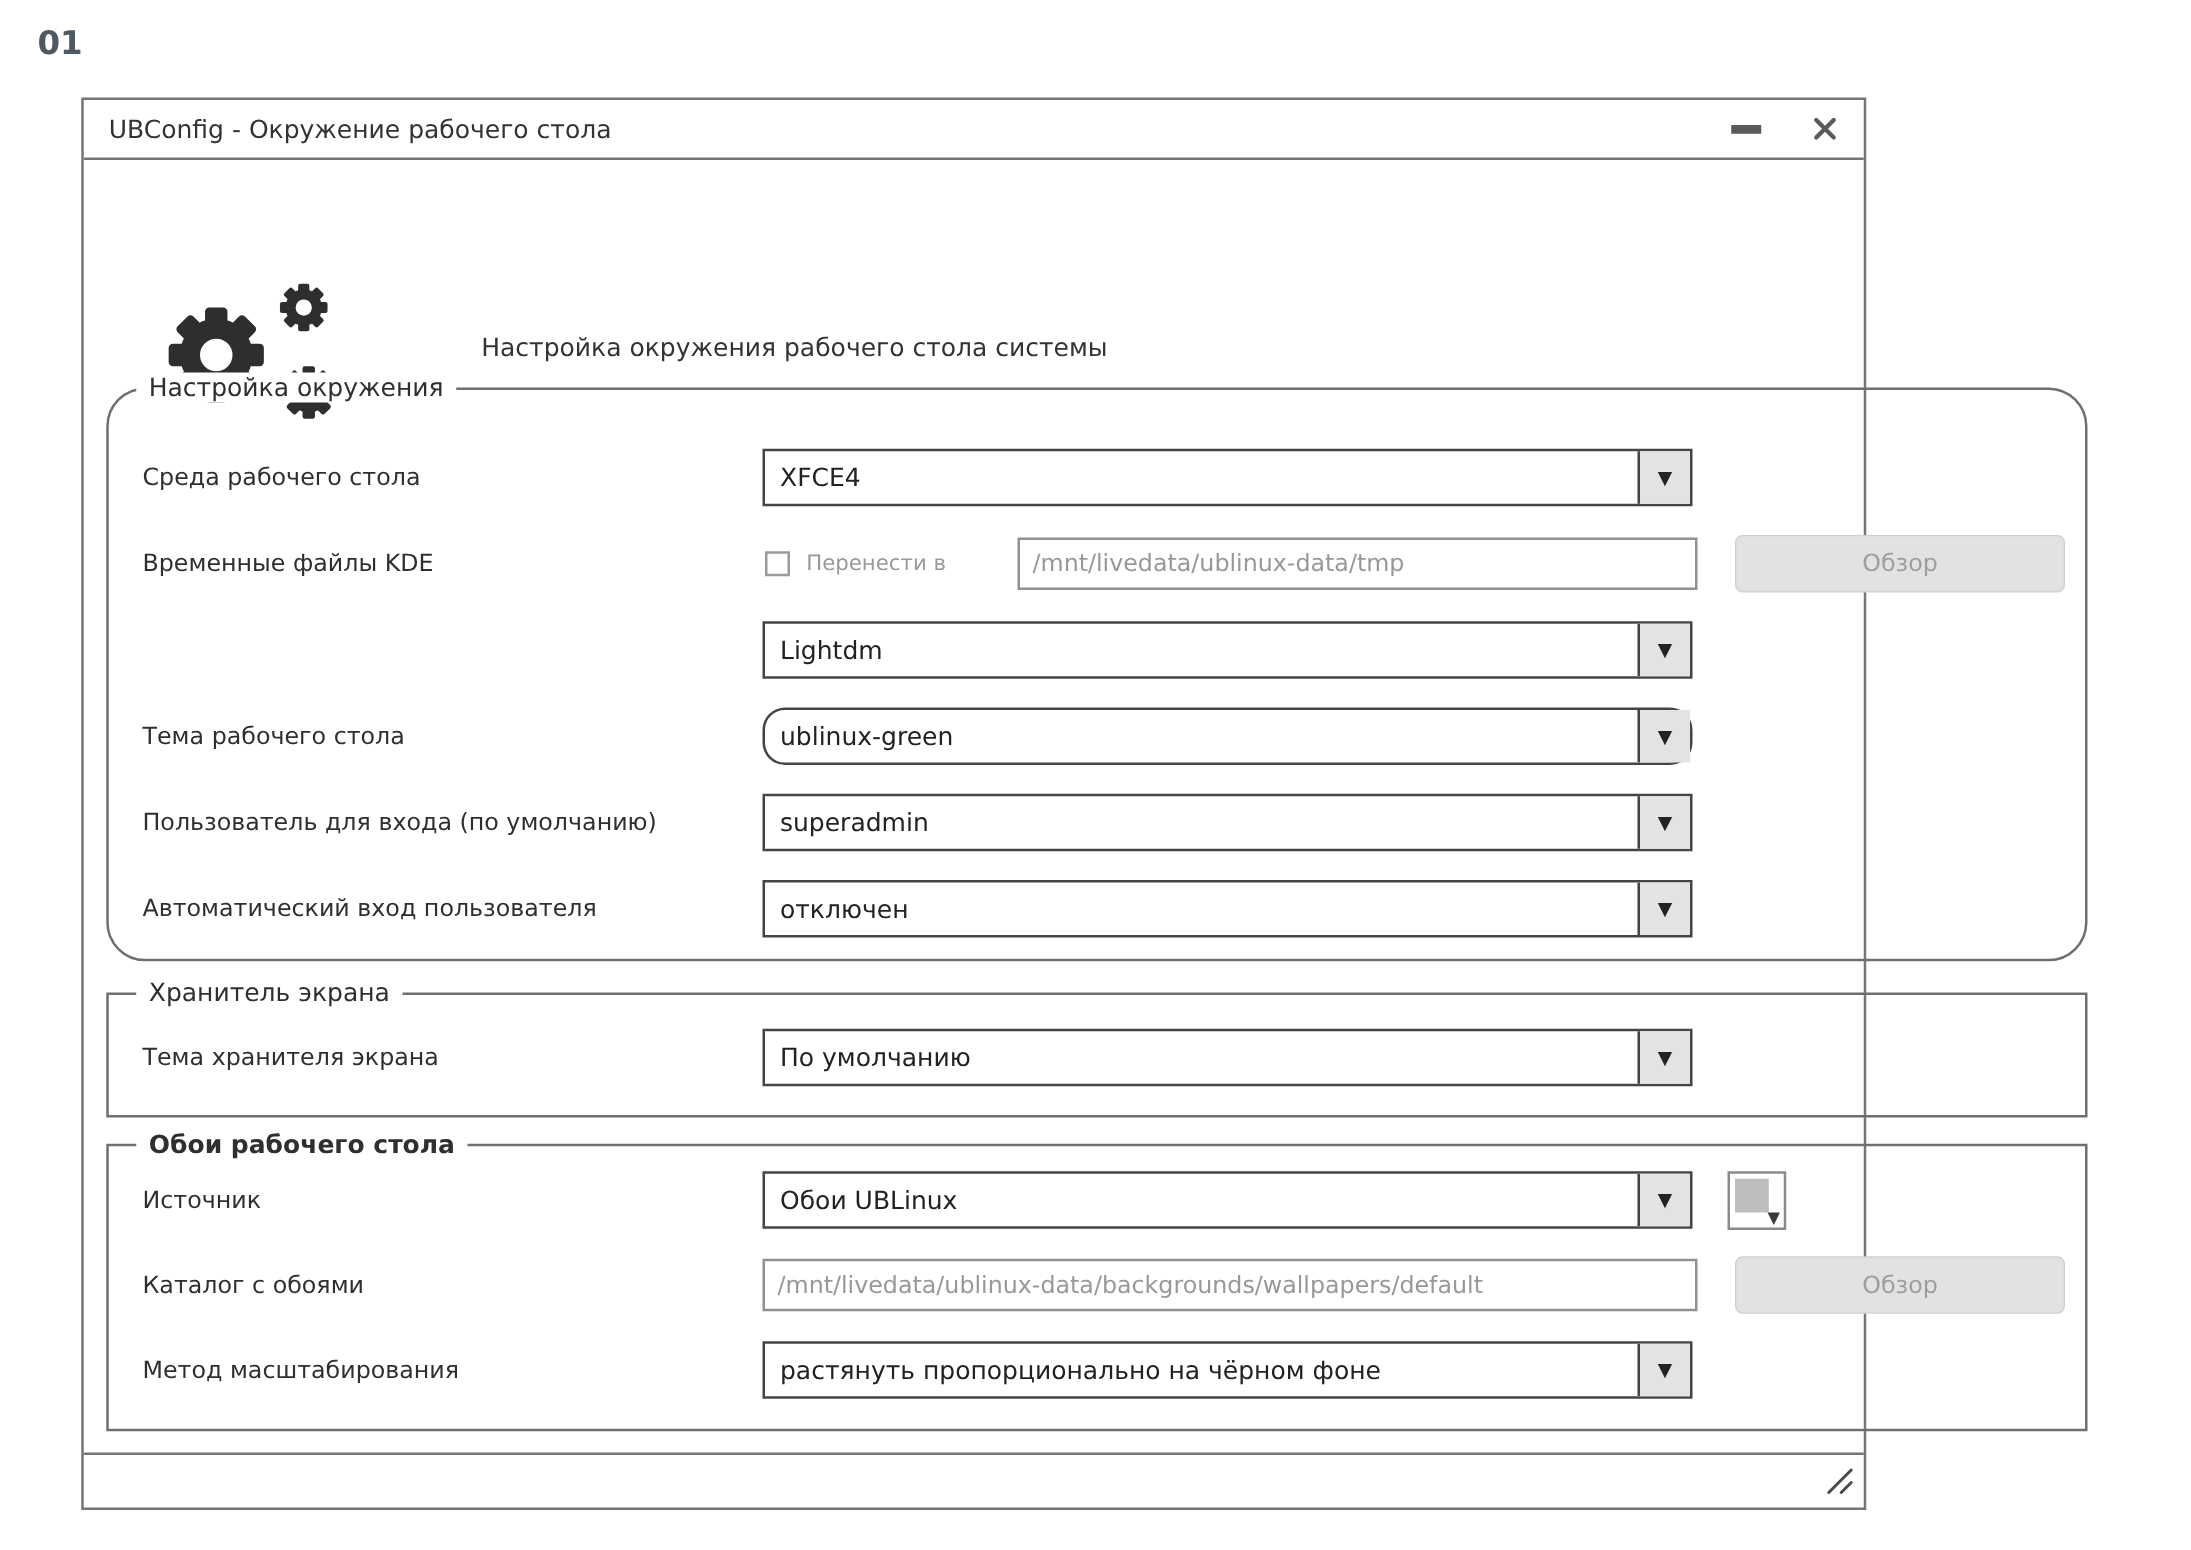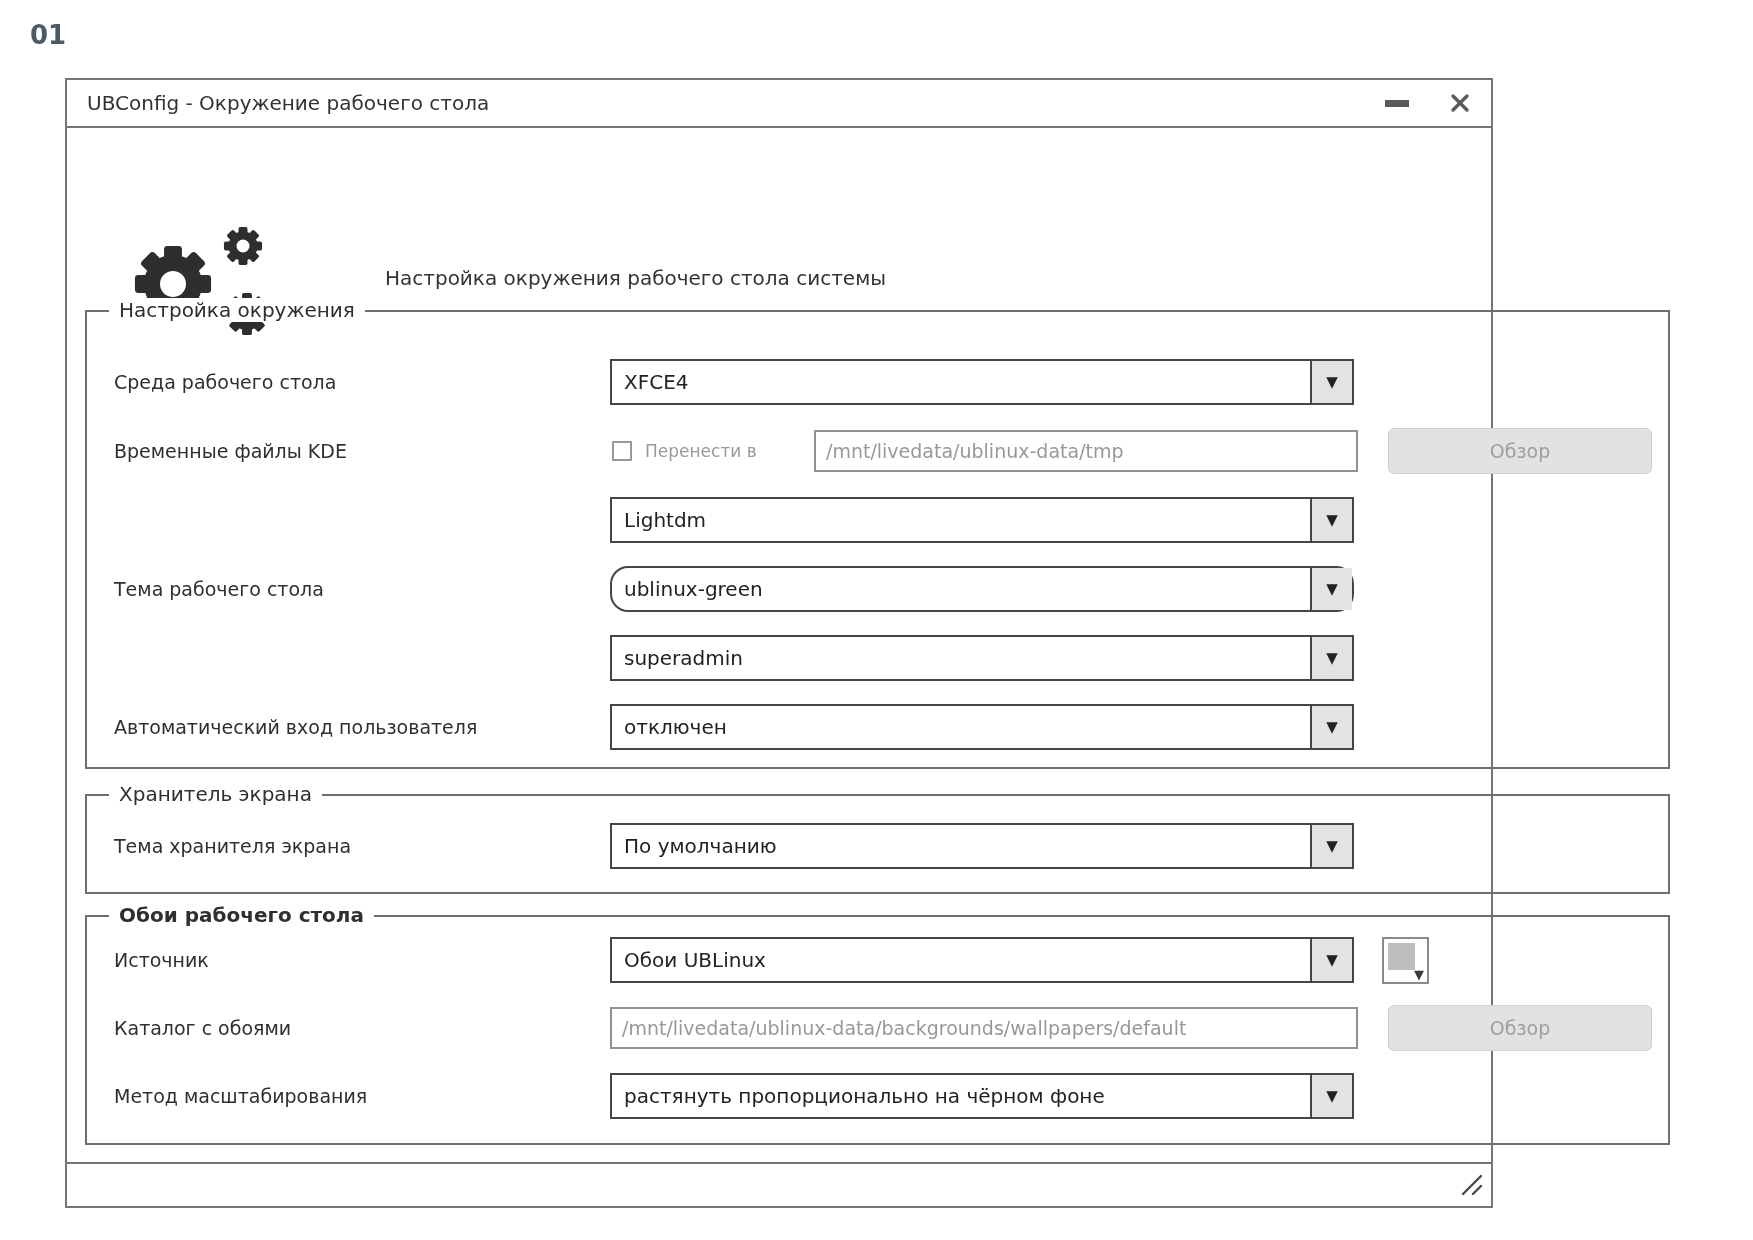--- a/index.html
+++ b/index.html
@@ -82,21 +82,21 @@
         <use href="#gear" transform="translate(48,66) scale(1.12)" fill="#2e2e2e"></use>
         <circle cx="48" cy="66" r="13" fill="#ffffff"></circle>
         <use href="#gear" transform="translate(118,28) scale(0.56)" fill="#2e2e2e"></use>
         <circle cx="118" cy="28" r="6.5" fill="#ffffff"></circle>
         <use href="#gear" transform="translate(122,96) scale(0.62)" fill="#2e2e2e"></use>
         <circle cx="122" cy="96" r="7" fill="#ffffff"></circle>
       </svg>
     </div>
     <div class="hdr-text">Настройка окружения рабочего стола системы</div>
 
-    <div class="groupbox" style="top:230px;height:459px;">
+    <div class="groupbox" style="top:230px;height:459px;border-radius:31px;">
       <span class="legend">Настройка окружения</span>
     </div>
 
     <div class="row" style="top:279px;border-radius:23px;">
       <span class="lbl">Среда рабочего стола</span>
       <div class="combo" style="left:543px;width:744px;">
         <span class="val">XFCE4</span>
         <span class="arrow">▼</span>
       </div>
     </div>
@@ -118,20 +118,21 @@
 
     <div class="row" style="top:486px;">
       <span class="lbl">Тема рабочего стола</span>
       <div class="combo" style="left:543px;width:744px;border-radius:18px;">
         <span class="val">ublinux-green</span>
         <span class="arrow">▼</span>
       </div>
     </div>
 
     <div class="row" style="top:555px;">
+      <span class="lbl">Пользователь для входа (по умолчанию)</span>
       <div class="combo" style="left:543px;width:744px;">
         <span class="val">superadmin</span>
         <span class="arrow">▼</span>
       </div>
     </div>
 
     <div class="row" style="top:624px;">
       <span class="lbl">Автоматический вход пользователя</span>
       <div class="combo" style="left:543px;width:744px;">
         <span class="val">отключен</span>

